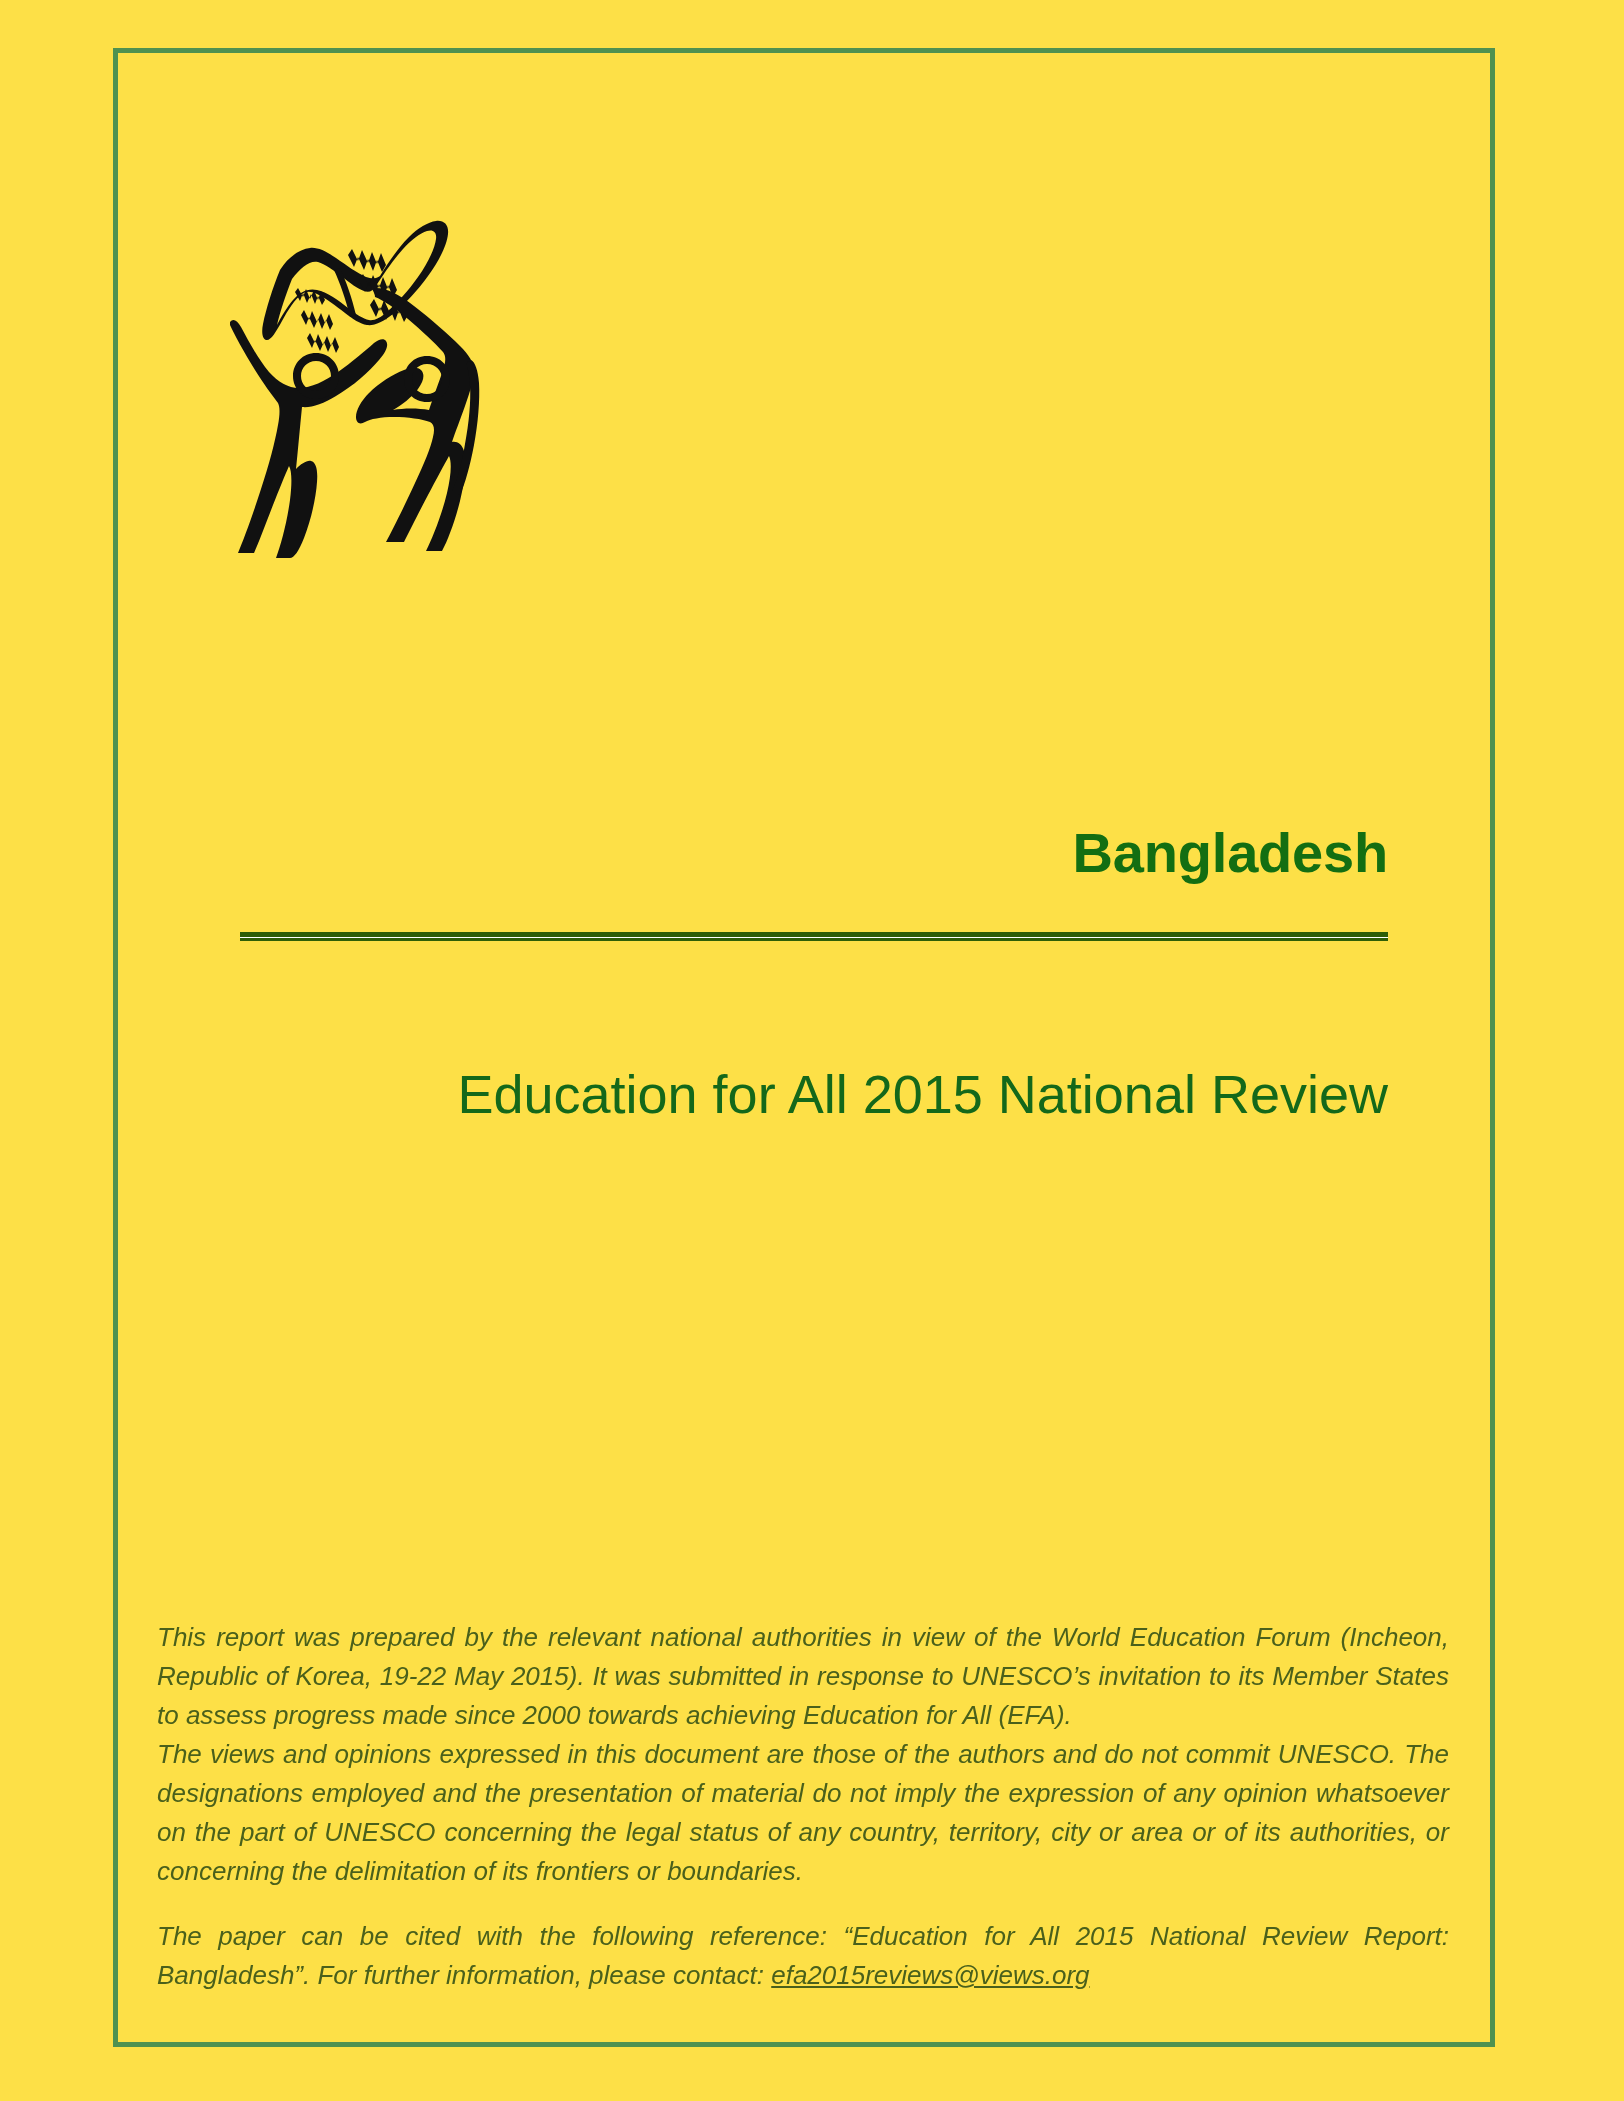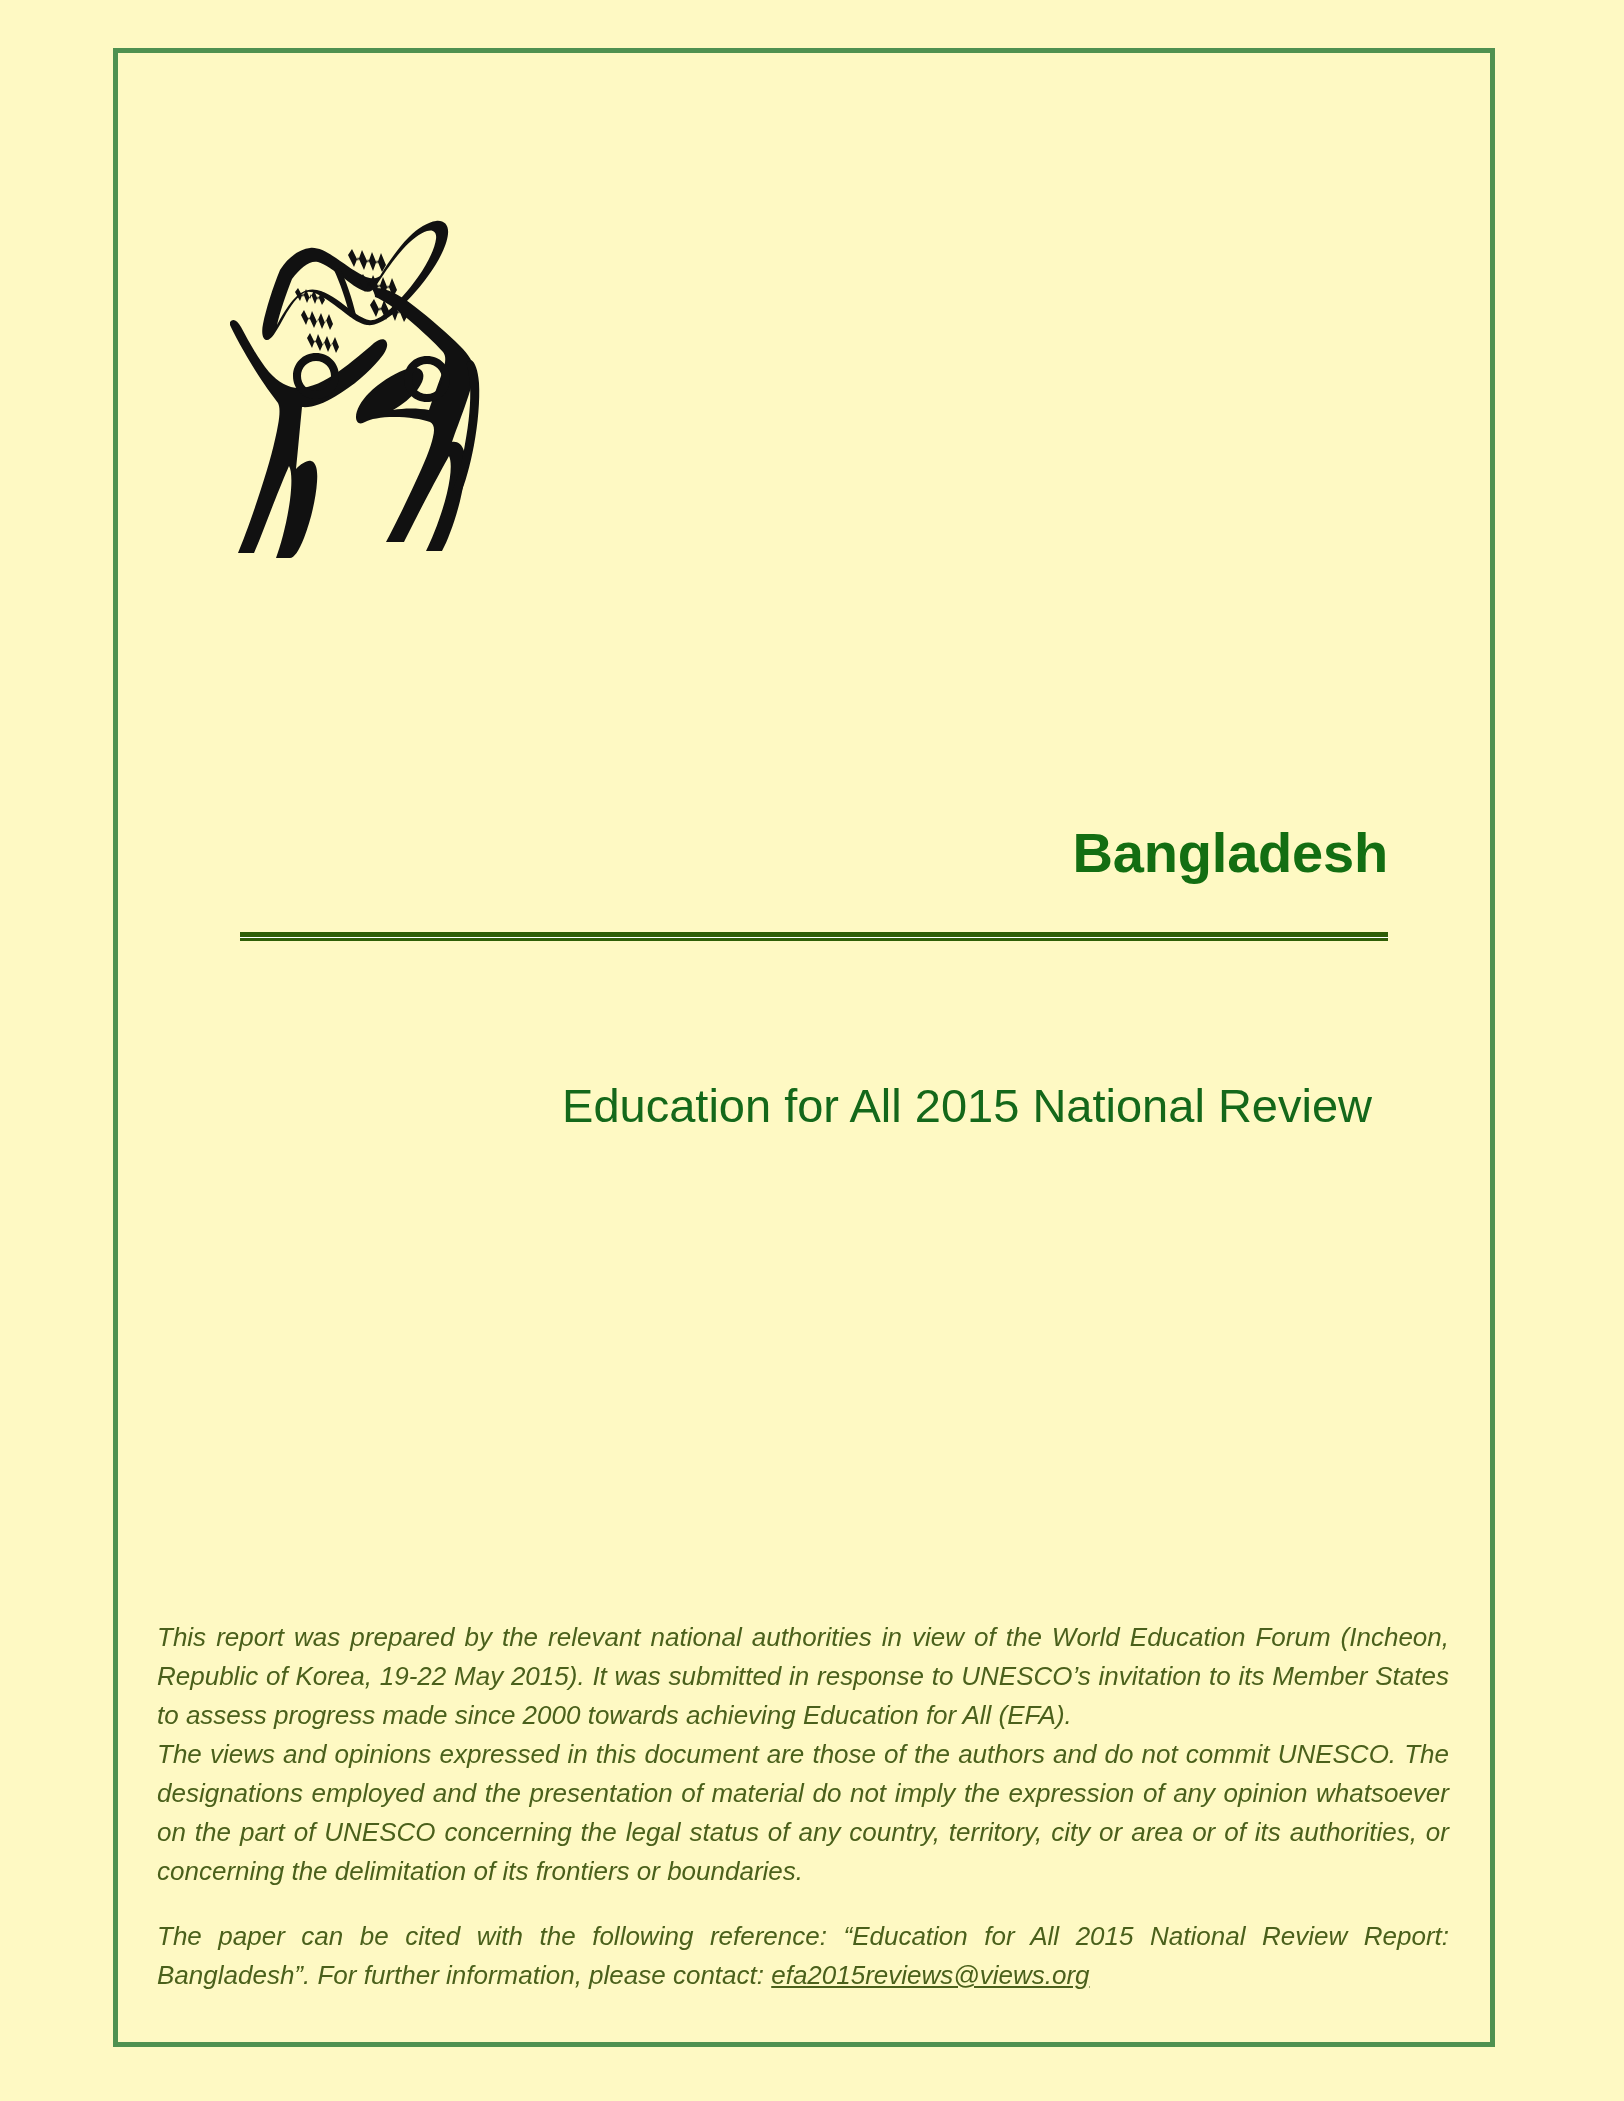--- a/index.html
+++ b/index.html
@@ -11,21 +11,21 @@
     width: 1624px;
     height: 2101px;
     font-family: "Liberation Sans", sans-serif;
     -webkit-font-smoothing: antialiased;
   }
 
   .page {
     position: relative;
     width: 1624px;
     height: 2101px;
-    background: #fef9c3;
+    background: #fde047;
     box-sizing: border-box;
   }
 
   
   .page-frame {
     position: absolute;
     left: 113px;
     top: 48px;
     width: 1382px;
     height: 1999px;
@@ -95,23 +95,23 @@
     background: #2e5e06;
   }
 
   .subtitle-block {
     position: absolute;
     left: 240px;
     top: 1062px;
     width: 1148px;
   }
   .doc-subtitle {
-    margin: 16px;
+    margin: 0;
     text-align: right;
-    font-size: 47px;
+    font-size: 54px;
     font-weight: normal;
     color: #14681a;
     line-height: 1.2;
   }
 
   
   .footer {
     position: absolute;
     left: 157px;
     top: 1618px;

